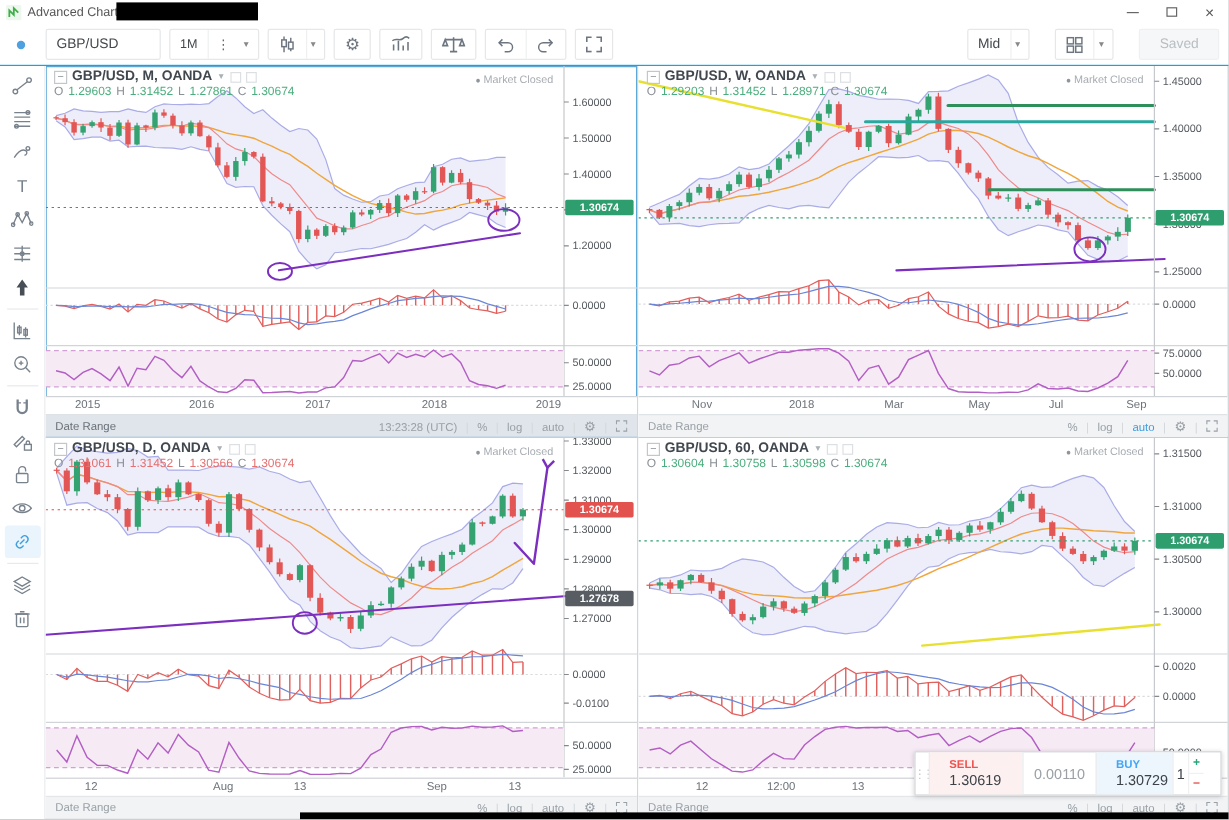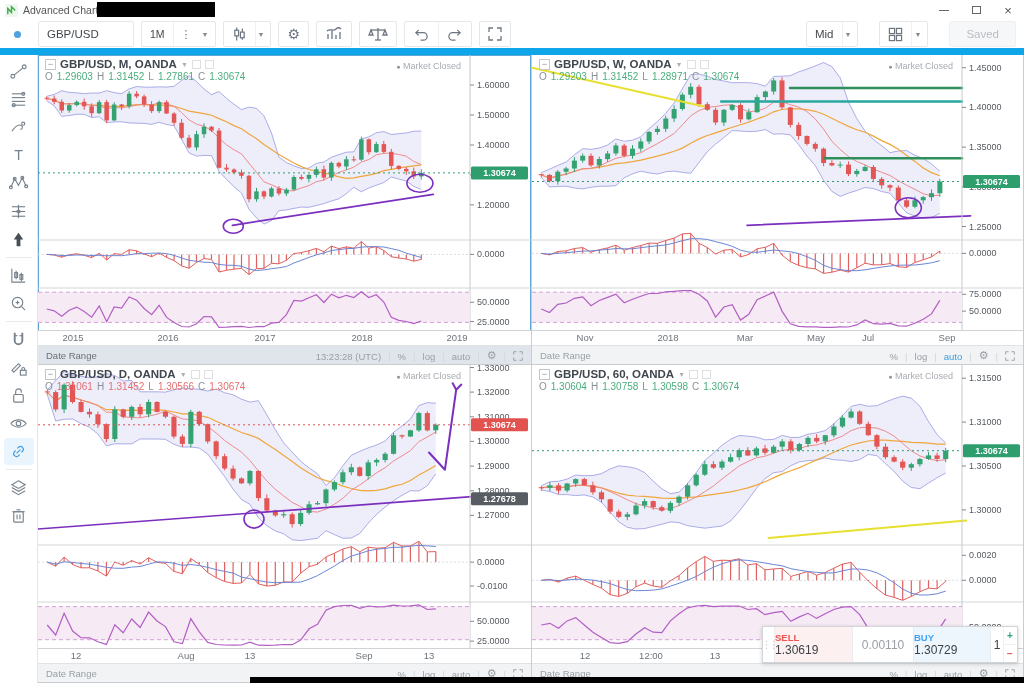--- a/index.html
+++ b/index.html
@@ -7,21 +7,21 @@
 #win{position:relative;width:1024px;height:683px;background:#fff;box-shadow:inset 0 0 0 1px #b6b9bc;overflow:hidden}
 svg text{font-family:"Liberation Sans",sans-serif}
 .titlebar{height:20px;display:flex;align-items:center;padding-left:5px;position:relative;background:#fff}
 .tb-title{font-size:10.5px;color:#555;margin-left:5px;white-space:nowrap}
 .redact{position:absolute;background:#000;z-index:20}
 .win-ctrls{position:absolute;right:0;top:0;display:flex;height:20px}
 .wc{width:32px;height:20px;display:flex;align-items:center;justify-content:center;color:#555}
 .minbar{width:10px;height:1px;background:#666;display:inline-block}
 .maxbox{width:9px;height:8px;border:1px solid #666;display:inline-block}
 .closex{font-size:13px;line-height:13px}
-.toolbar{height:35px;border-bottom:7px solid #0ea5e9;display:flex;align-items:center;padding:0 8px;gap:7px;background:#fff}
+.toolbar{height:35px;border-bottom:1px solid #0ea5e9;display:flex;align-items:center;padding:0 8px;gap:7px;background:#fff}
 .tb-dot{width:7px;height:7px;border-radius:50%;background:#4da1e0;margin:0 10px 0 6px;flex:none}
 .grp{display:flex;align-items:center;height:26px;border:1px solid #e5e7e9;border-radius:2px;background:#fff}
 .grp>span{padding:0 8px;display:flex;align-items:center;height:100%}
 .grp .divl{border-left:1px solid #eef0f1;padding-left:7px}
 .tb-label{font-size:11.5px;color:#44494e}
 .caret{font-size:7px;color:#888;padding:0 6px 0 2px!important}
 .kebab{font-size:11px;color:#666}
 .gear{font-size:14px;color:#6d7680}
 svg.ticon{stroke:#6d7680;fill:none;stroke-width:1.3}
 .tb-right{margin-left:auto;display:flex;gap:21px;align-items:center}
@@ -54,23 +54,23 @@
 .pbar{height:20px;background:#f1f3f5;border-top:1px solid #e0e3e6;display:flex;align-items:center;padding:0 8px;font-size:9.5px;color:#9aa0a6}
 .panel.selected .pbar{background:#dfe5ea}
 .pbar .lft{color:#9aa0a6}
 .panel.selected .pbar .lft{color:#697078}
 .pbar .rgt{margin-left:auto;display:flex;align-items:flex-end;gap:7px}
 .pbar .sep{color:#d4d7da}
 .pbar .blue{color:#3f9ede}
 .pbar .g{font-size:11px}
 .ticket{position:absolute;right:6px;bottom:20px;width:256px;height:37px;background:#fff;border:1px solid #d2d5d8;box-shadow:0 1px 4px rgba(0,0,0,.18);display:flex;z-index:6}
 .tk-handle{width:11px;display:flex;align-items:center;justify-content:center;color:#c4c7ca;font-size:10px;letter-spacing:-3px}
-.tk-cell{padding:3px 0;display:flex;flex-direction:column;justify-content:center;border-left:1px solid #eaecee}
+.tk-cell{padding:3px 16px;display:flex;flex-direction:column;justify-content:center;border-left:1px solid #eaecee}
 .tk-sell{width:78px;background:#fdf0f1}
-.tk-buy{width:77px;background:#edf6fc}
+.tk-buy{width:64px;background:#edf6fc}
 .tk-lbl{font-size:9.5px;font-weight:bold}
 .tk-lbl.sell{color:#ef5350}
 .tk-lbl.buy{color:#42a5f5}
 .tk-price{font-size:12px;color:#3c4248}
 .tk-spread{width:61px;display:flex;align-items:center;justify-content:center;color:#9aa0a6;font-size:12px;border-left:1px solid #eaecee}
 .tk-qty{width:26px;display:flex;border-left:1px solid #eaecee}
 .tk-qnum{flex:1;display:flex;align-items:center;justify-content:center;font-size:12px;color:#3c4248}
 .tk-btns{width:13px;display:flex;flex-direction:column;border-left:1px solid #eef0f1}
 .tk-plus,.tk-minus{flex:1;display:flex;align-items:center;justify-content:center;font-size:10px;font-weight:bold}
 .tk-plus{color:#2aa77a;border-bottom:1px solid #eef0f1}
@@ -764,21 +764,21 @@
               <span class="k">C</span>
               <span class="v up">1.30674</span>
             </div>
           </div>
           <div class="mkt" style="right: 70px;"><span class="dot">●</span> Market Closed</div>
           <div class="xaxis">
             <span style="left:53px">Nov</span>
             <span style="left:136px">2018</span>
             <span style="left:213px">Mar</span>
             <span style="left:284px">May</span>
-            <span style="left:336px">Jul</span>
+            <span style="left:348px">Jul</span>
             <span style="left:415px">Sep</span>
           </div>
           <div class="pbar">
             <span class="lft">Date Range</span>
             <div class="rgt">
               <span class="">%</span>
               <span class="sep">|</span>
               <span class="">log</span>
               <span class="sep">|</span>
               <span class="blue">auto</span>

